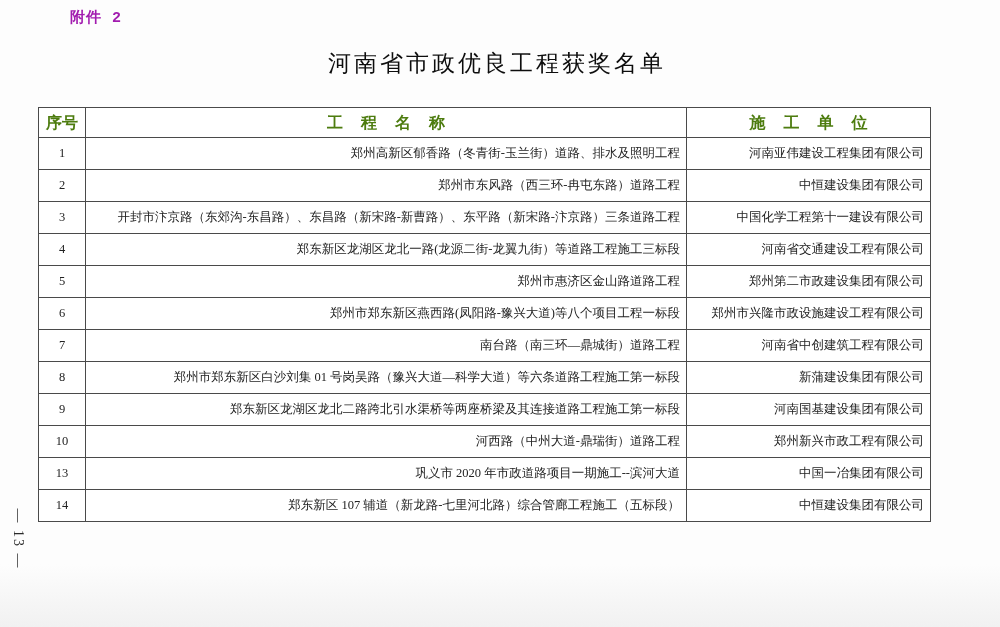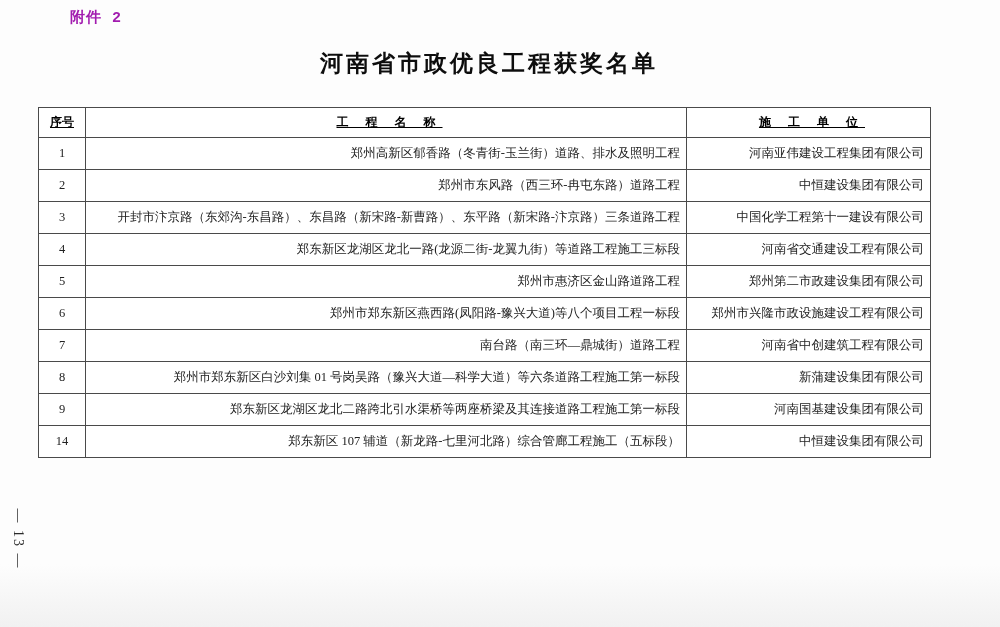--- a/index.html
+++ b/index.html
@@ -21,26 +21,26 @@
     top: 8px;
     font-family: Liberation Mono, monospace;
     font-weight: bold;
     font-size: 15px;
     letter-spacing: 1px;
     color: #a21caf;
     margin-left: 28px;
   }
   .doc-title {
     position: absolute;
-    left: 4px;
+    left: 12px;
     top: 48px;
     width: 970px;
     text-align: center;
     font-family: "Liberation Sans", sans-serif;
-    font-weight: bold;
+    font-weight: normal;
     font-size: 23px;
     letter-spacing: 3px;
     color: #0d0d0d;
   }
   .awards-table {
     position: absolute;
     left: 38px;
     top: 107px;
     width: 892px;
     border-collapse: collapse;
@@ -51,23 +51,22 @@
     border: 1px solid #4a4a4a;
     padding: 2px 6px;
     font-size: 12.5px;
     line-height: 1.35;
     vertical-align: middle;
     color: #222;
   }
   .awards-table th {
     height: 25px;
     font-weight: bold;
-    font-size: 12px;
-    color: #000000;
-    text-decoration: underline;
+    font-size: 16px;
+    color: #4d7c0f;
   }
   .awards-table th.sp {
     letter-spacing: 7px;
     text-indent: 7px;
   }
   .awards-table td {
     height: 27px;
   }
   .cell-no {
     text-align: center;
@@ -159,23 +158,33 @@
     <td class="cell-project">郑州市郑东新区白沙刘集 01 号岗吴路（豫兴大道—科学大道）等六条道路工程施工第一标段</td>
     <td class="cell-unit">新蒲建设集团有限公司</td>
   </tr>
 
   <tr>
     <td class="cell-no">9</td>
     <td class="cell-project">郑东新区龙湖区龙北二路跨北引水渠桥等两座桥梁及其连接道路工程施工第一标段</td>
     <td class="cell-unit">河南国基建设集团有限公司</td>
   </tr>
 
+  <tr>
+    <td class="cell-no">10</td>
+    <td class="cell-project">河西路（中州大道-鼎瑞街）道路工程</td>
+    <td class="cell-unit">郑州新兴市政工程有限公司</td>
+  </tr>
 
 
 
+  <tr>
+    <td class="cell-no">13</td>
+    <td class="cell-project">巩义市 2020 年市政道路项目一期施工--滨河大道</td>
+    <td class="cell-unit">中国一冶集团有限公司</td>
+  </tr>
 
   <tr>
     <td class="cell-no">14</td>
     <td class="cell-project">郑东新区 107 辅道（新龙路-七里河北路）综合管廊工程施工（五标段）</td>
     <td class="cell-unit">中恒建设集团有限公司</td>
   </tr>
 
 </tbody>
 </table>
 

